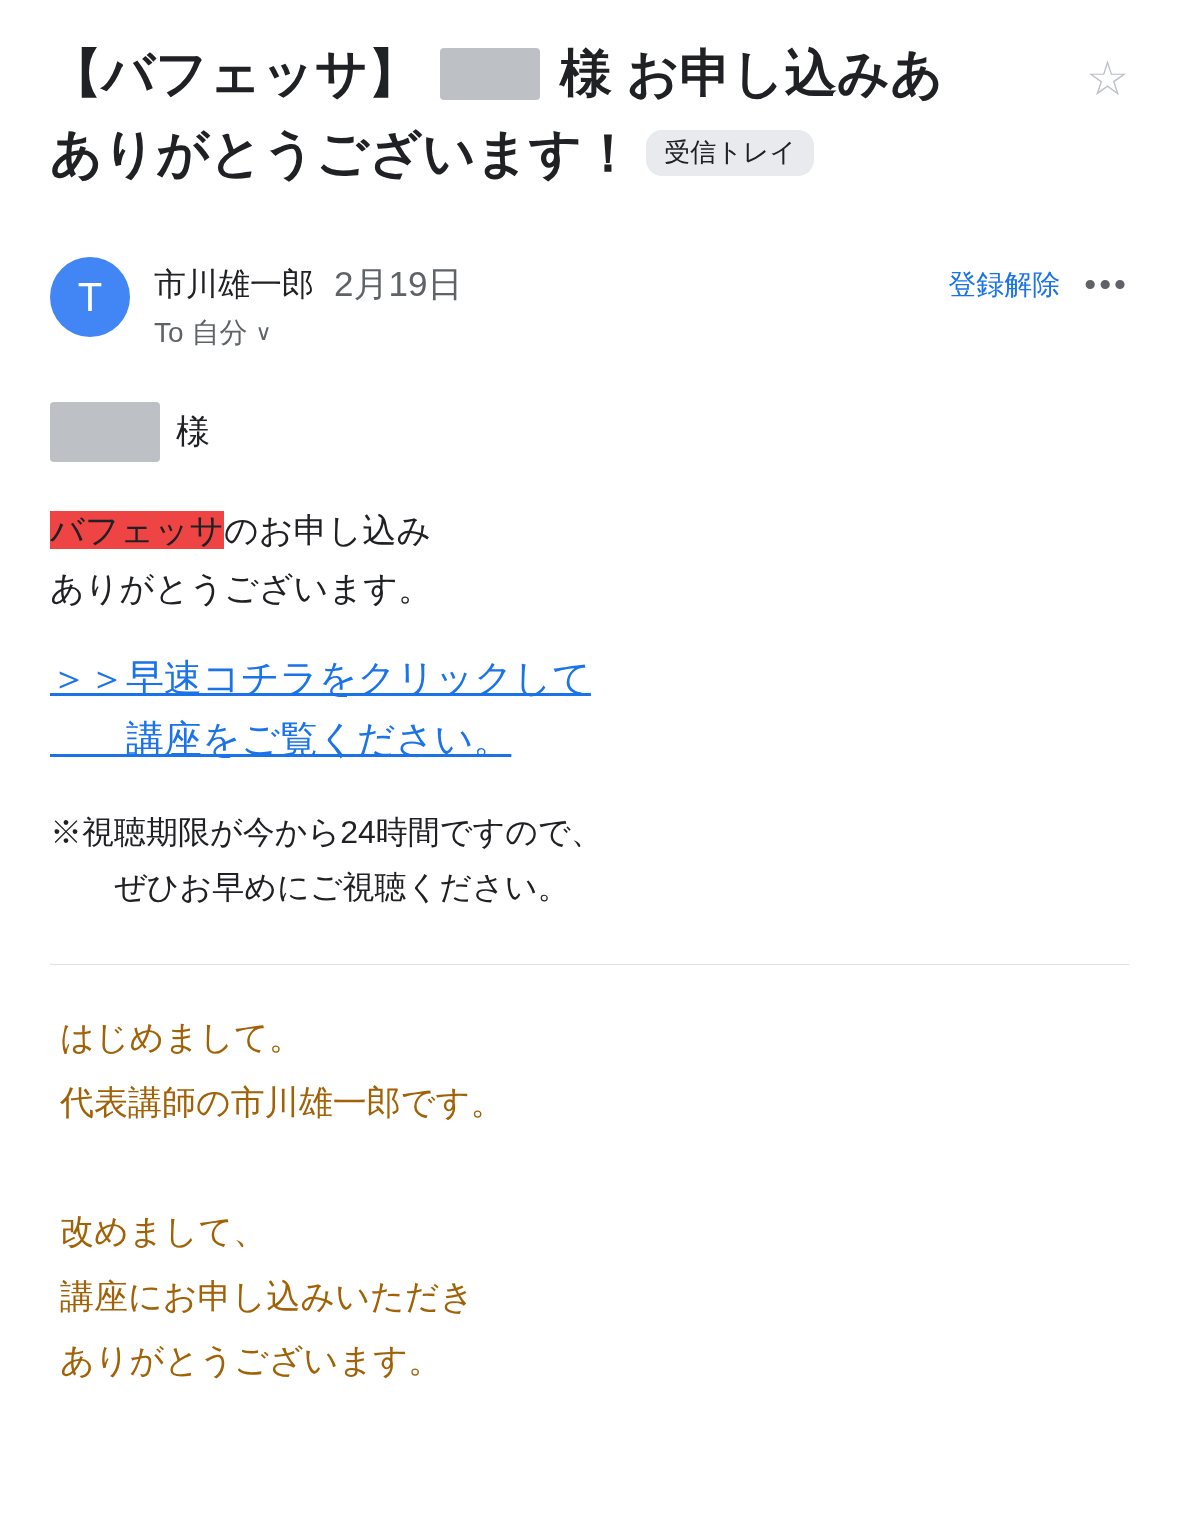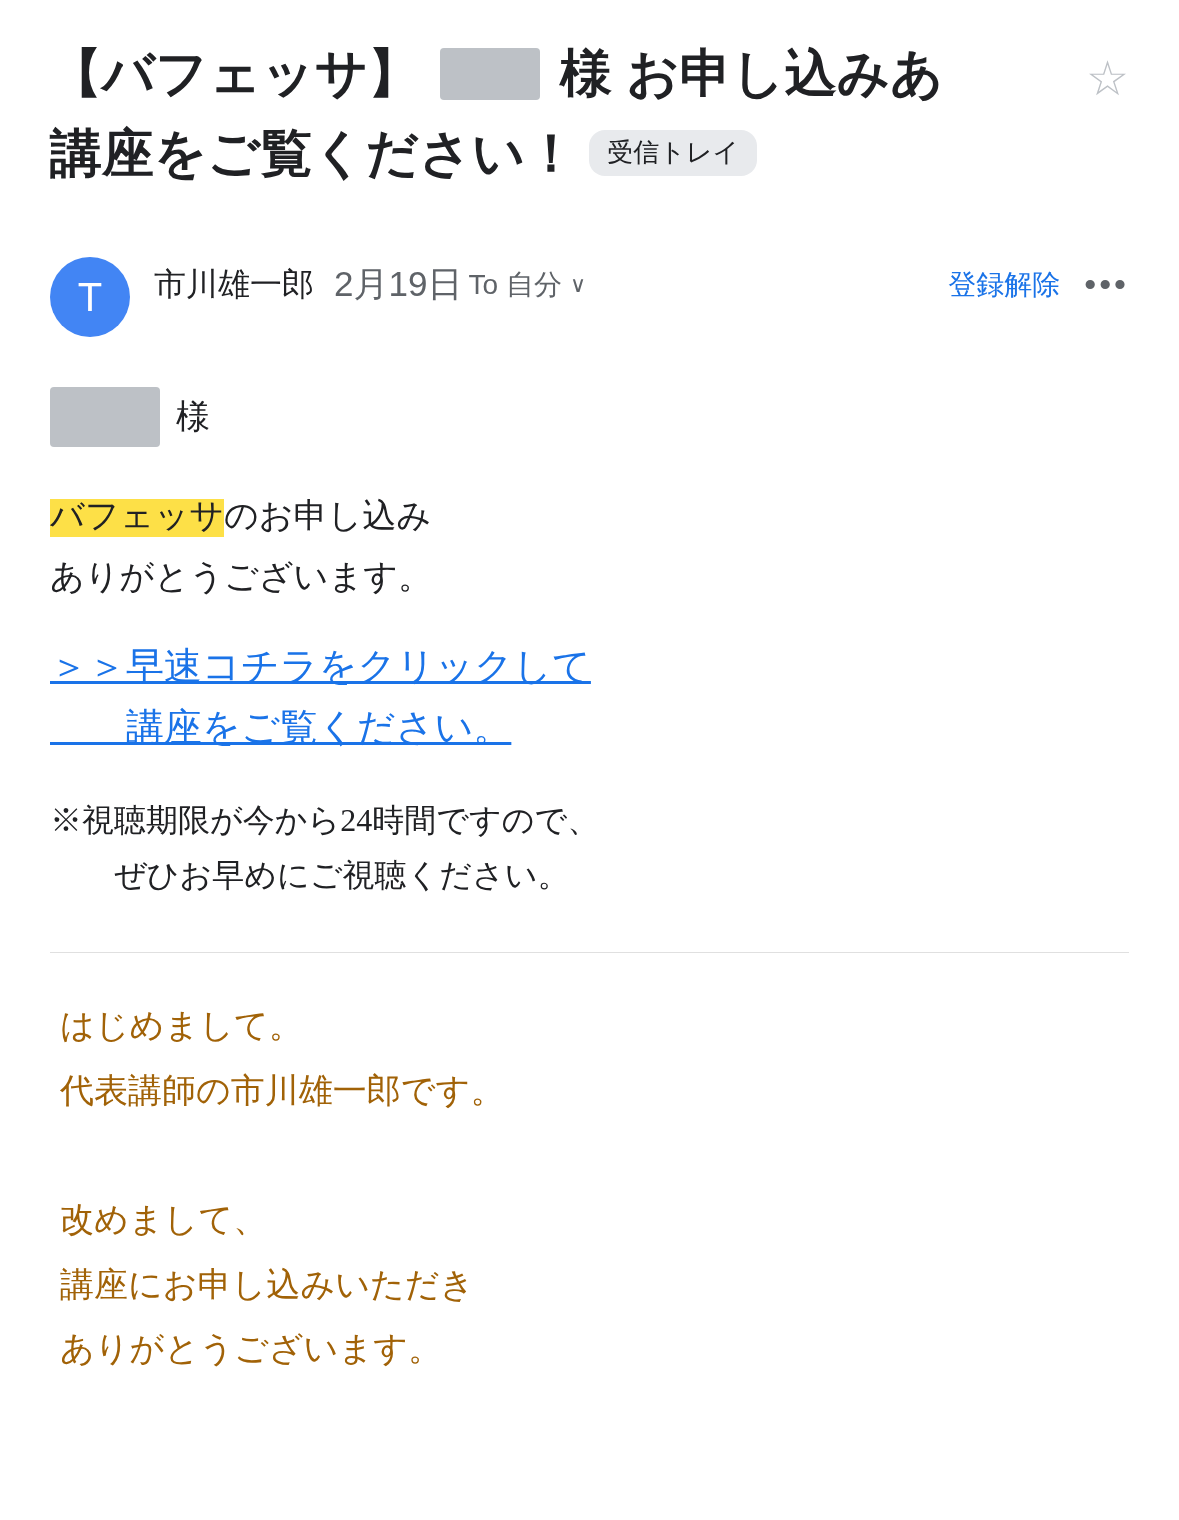--- a/index.html
+++ b/index.html
@@ -85,20 +85,21 @@
       display: flex;
       align-items: center;
       justify-content: center;
       font-size: 40px;
       font-weight: 500;
       flex-shrink: 0;
     }
 
     .sender-info {
       display: flex;
+      flex-direction: column;
       gap: 6px;
       padding-top: 4px;
     }
 
     .sender-name-date {
       display: flex;
       align-items: center;
       gap: 20px;
     }
 
@@ -172,22 +173,21 @@
     }
 
     .body-text {
       font-size: 34px;
       line-height: 1.7;
       color: #202124;
       margin-bottom: 30px;
     }
 
     .highlight-yellow {
-      background-color: #fde047;
-      font-family: Liberation Mono, monospace;
+      background-color: #ef4444;
     }
 
     .cta-link {
       display: block;
       color: #1a73e8;
       font-size: 38px;
       font-weight: 500;
       line-height: 1.6;
       margin-bottom: 36px;
       text-align: left;
@@ -217,21 +217,21 @@
 </head>
 <body>
 
 <div class="subject-area">
   <div class="subject-text-block">
     <div class="subject-title">
       <span>【バフェッサ】</span>
         <span style="display:inline-block;width:100px;height:52px;background:#bdc1c6;vertical-align:middle;border-radius:4px;margin:0 8px;"></span>
         <span>様 お申し込みあ</span>
       <br>
-      <span>講座をご覧ください！</span>
+      <span>ありがとうございます！</span>
       <span class="inbox-badge">受信トレイ</span>
     </div>
   </div>
   <div class="star-icon">☆</div>
 </div>
 
 <div class="sender-row">
   <div class="sender-left">
     <div class="avatar">T</div>
     <div class="sender-info">
@@ -263,21 +263,21 @@
     <span class="highlight-yellow">バフェッサ</span><span>のお申し込み</span><br>
     <span>ありがとうございます。</span>
   </div>
 
   <a class="cta-link" href="#">
     <span>＞＞早速コチラをクリックして</span><br>
     <span>　　講座をご覧ください。</span>
   </a>
 
   <div class="notice-text">
-    <span style="white-space:pre-line;font-family:Liberation Serif, serif;">※視聴期限が今から24時間ですので、
+    <span style="white-space:pre-line;">※視聴期限が今から24時間ですので、
 　　ぜひお早めにご視聴ください。</span>
   </div>
 
   <hr class="divider">
 
   <div class="intro-text">
     <span>はじめまして。</span><br>
     <span>代表講師の市川雄一郎です。</span><br>
     <br>
     <span>改めまして、</span><br>

